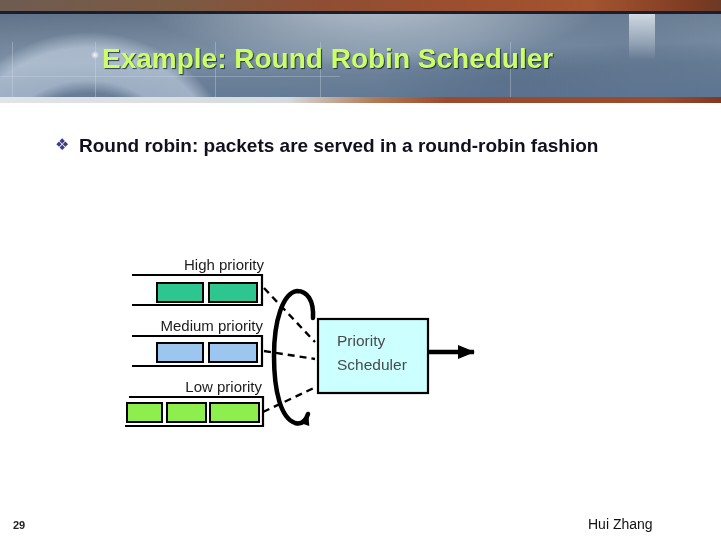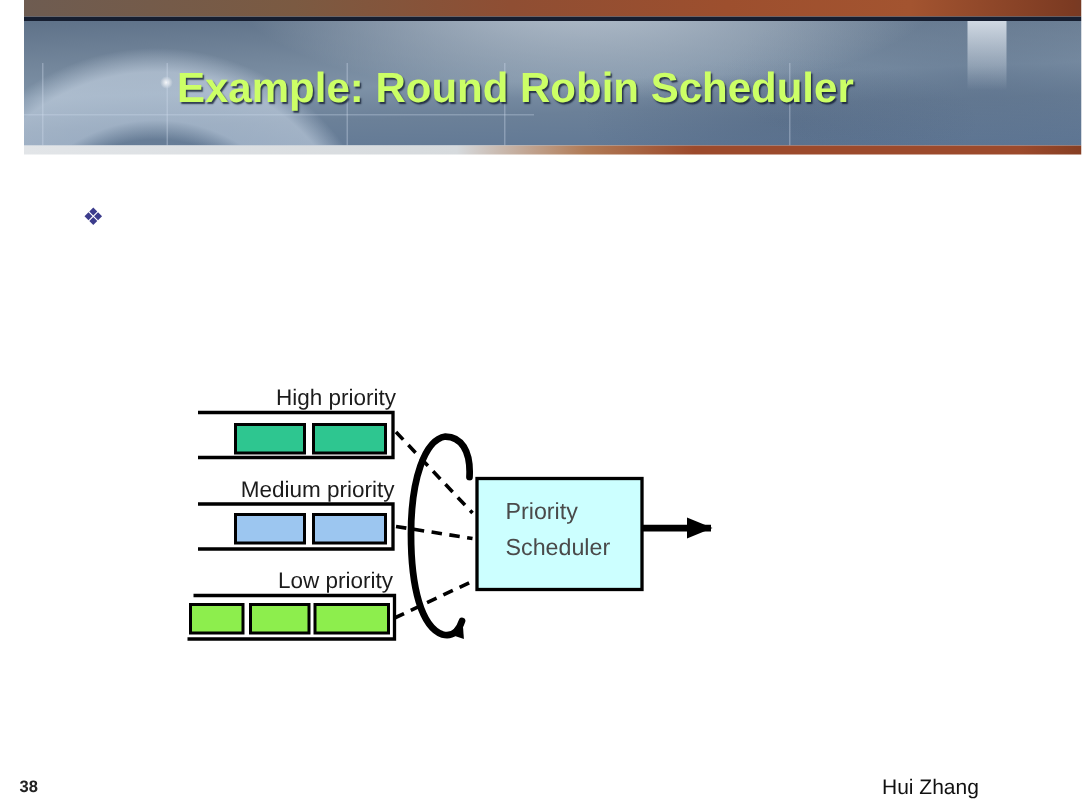--- a/index.html
+++ b/index.html
@@ -1,21 +1,21 @@
 <!DOCTYPE html>
 <html><head>
 <meta charset="utf-8">
 <style>
   html,body{margin:0;padding:0;background:#ffffff;}
   .slide{
     position:relative;width:721px;height:541px;overflow:hidden;background:#ffffff;
     font-family:"Liberation Sans","DejaVu Sans",sans-serif;
   }
   
-  .banner{position:absolute;left:16px;top:0;width:655px;height:103px;}
+  .banner{position:absolute;left:0;top:0;width:655px;height:103px;}
   .banner-top-strip{
     position:absolute;left:0;top:0;width:721px;height:11px;
     background:linear-gradient(90deg,#6e5c51 0%,#7b5a42 25%,#8f4e33 45%,#9d4f2e 65%,#a35430 82%,#7b3a22 97%,#6b3a28 100%);
   }
   .banner-navy-line{position:absolute;left:0;top:11px;width:721px;height:3px;background:#161e30;}
   .banner-blue{
     position:absolute;left:0;top:14px;width:721px;height:83px;
     background:
       radial-gradient(circle 6px at 95px 41px, rgba(255,255,255,0.95), rgba(255,255,255,0) 70%),
       radial-gradient(circle at 88px 172px, rgba(200,215,232,0) 93px, rgba(208,222,238,0.50) 106px, rgba(218,230,244,0.50) 138px, rgba(200,215,232,0) 154px),
@@ -72,20 +72,21 @@
       <div class="grid-v" style="left:320px"></div>
       <div class="grid-v" style="left:510px"></div>
       <div class="grid-h"></div>
     </div>
     <div class="banner-right-glow"></div>
     <div class="banner-bottom-strip"></div>
     <h1 class="title">Example: Round Robin Scheduler</h1>
   </div>
 
   <span class="bullet-glyph">❖</span>
+  <div class="bullet-text">Round robin: packets are served in a round-robin fashion</div>
 
   <svg class="diagram" viewBox="0 0 721 541">
     <defs>
       <marker id="arrowBig" markerUnits="userSpaceOnUse" markerWidth="20" markerHeight="18" refX="17" refY="8" orient="auto">
         <path d="M1,1 L18,8 L1,15 Z" fill="#000000"></path>
       </marker>
       <marker id="arrowSmall" markerUnits="userSpaceOnUse" markerWidth="15" markerHeight="14" refX="12" refY="6" orient="auto">
         <path d="M1,1 L13,6 L1,11 Z" fill="#000000"></path>
       </marker>
     </defs>
@@ -112,15 +113,15 @@
 
     <path d="M 313 318 C 314 300 307 291 297 291 C 283 293 274 320 274 356 C 274 392 281 418 295 423 C 302 425 306 420 308 414" fill="none" stroke="#000000" stroke-width="4.5" stroke-linecap="round" marker-end="url(#arrowSmall)"></path>
 
     <rect x="318" y="319" width="110" height="74" stroke="#000000" stroke-width="2.2" fill="#ccffff"></rect>
     <text class="sched-label" x="337" y="346">Priority</text>
     <text class="sched-label" x="337" y="370">Scheduler</text>
 
     <line x1="428" y1="352" x2="474" y2="352" stroke="#000000" stroke-width="4.5" marker-end="url(#arrowBig)"></line>
   </svg>
 
-  <div class="page-number">38</div>
+  <div class="page-number">29</div>
   <div class="author">Hui Zhang</div>
 </div>
 
 </body></html>

